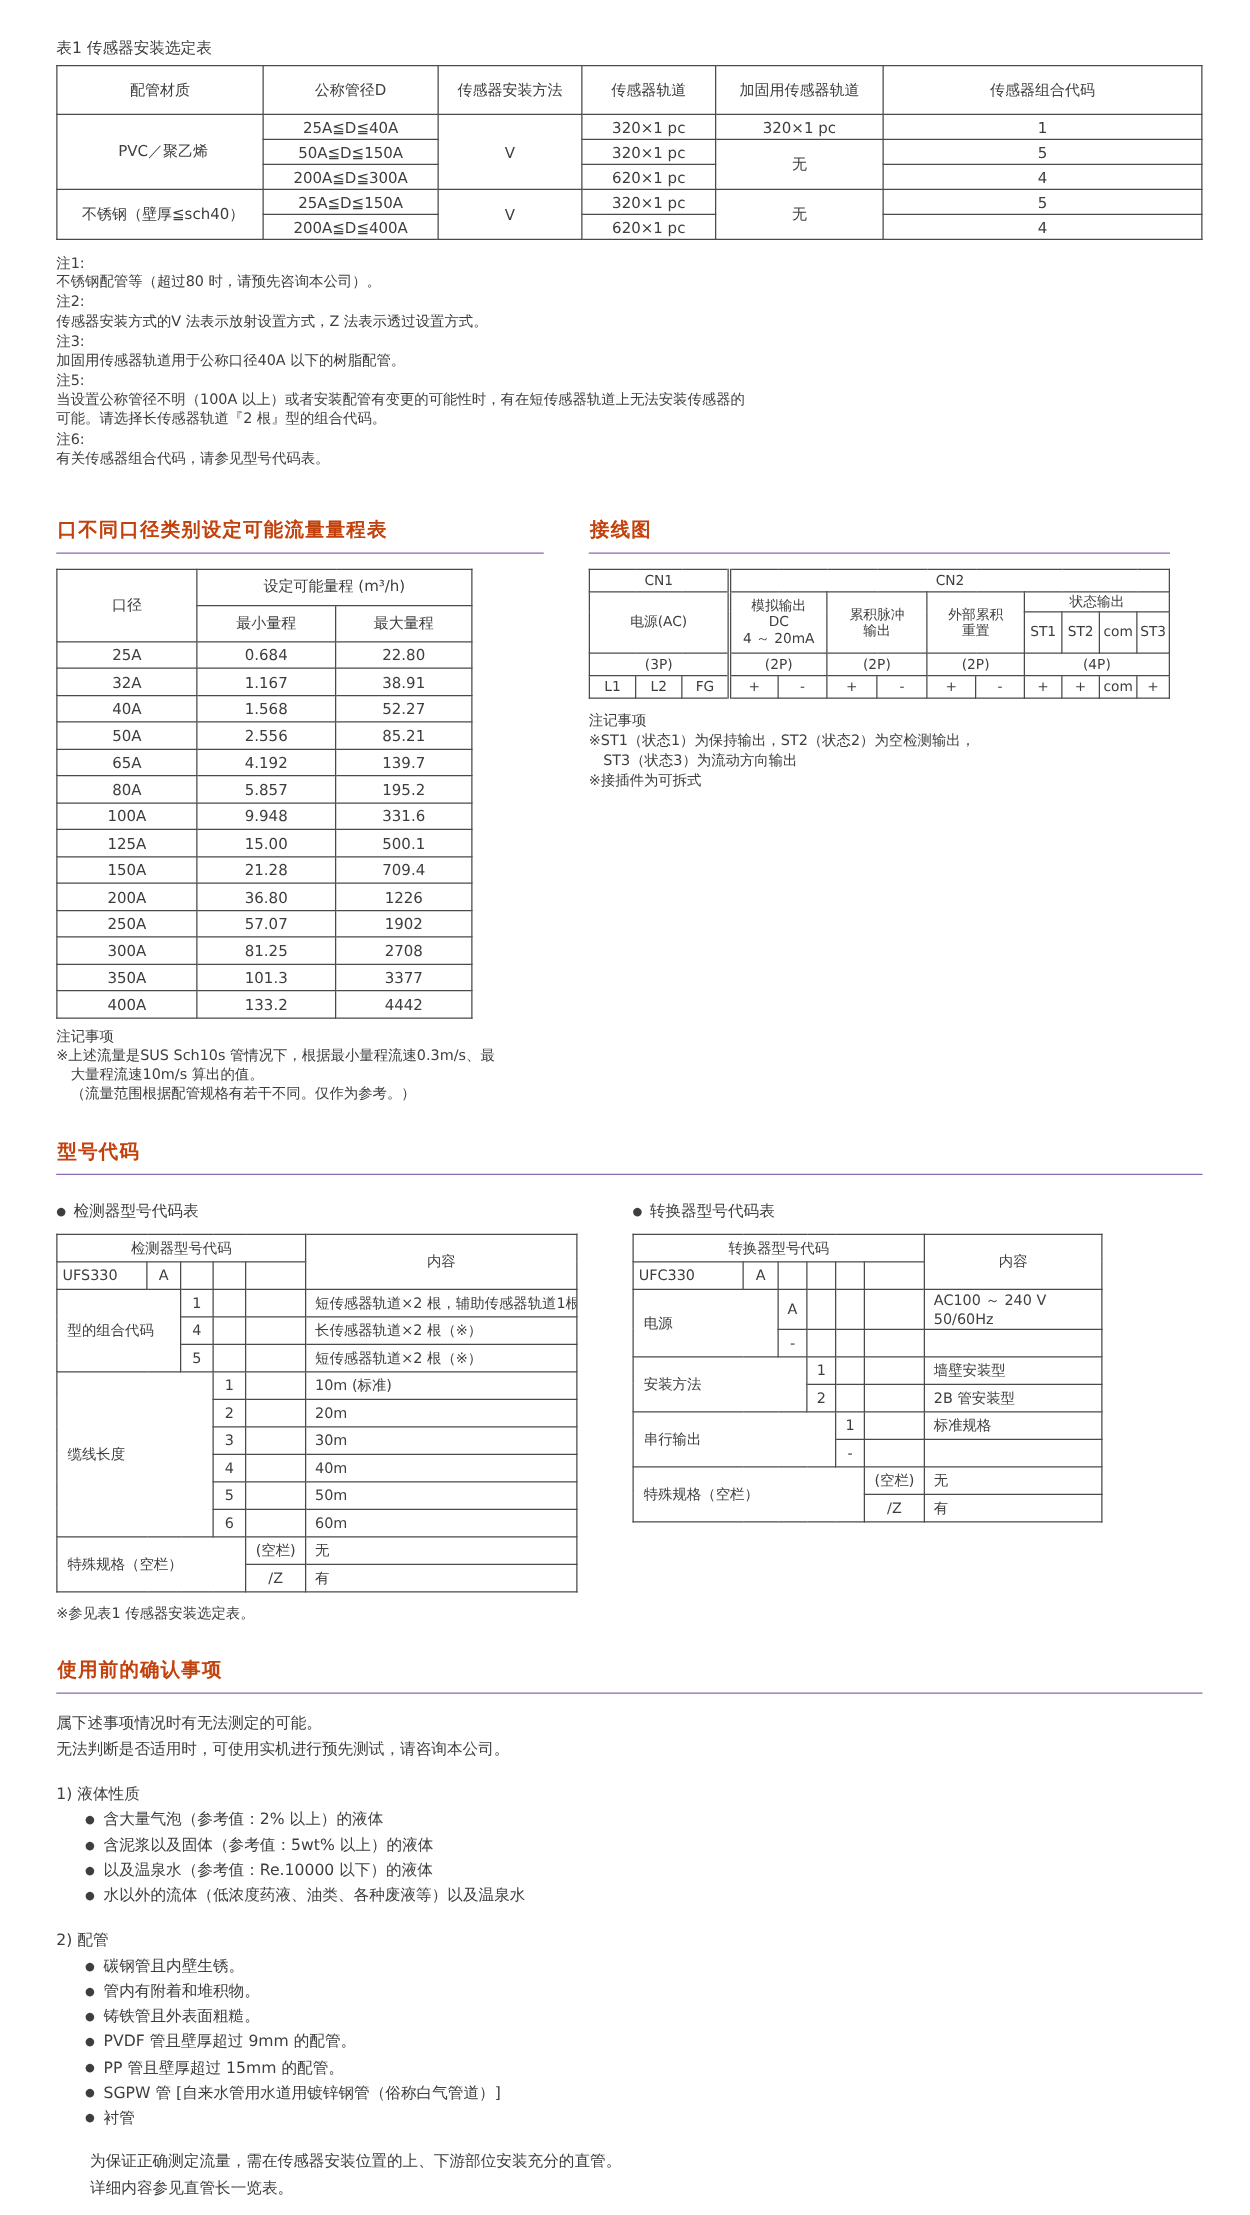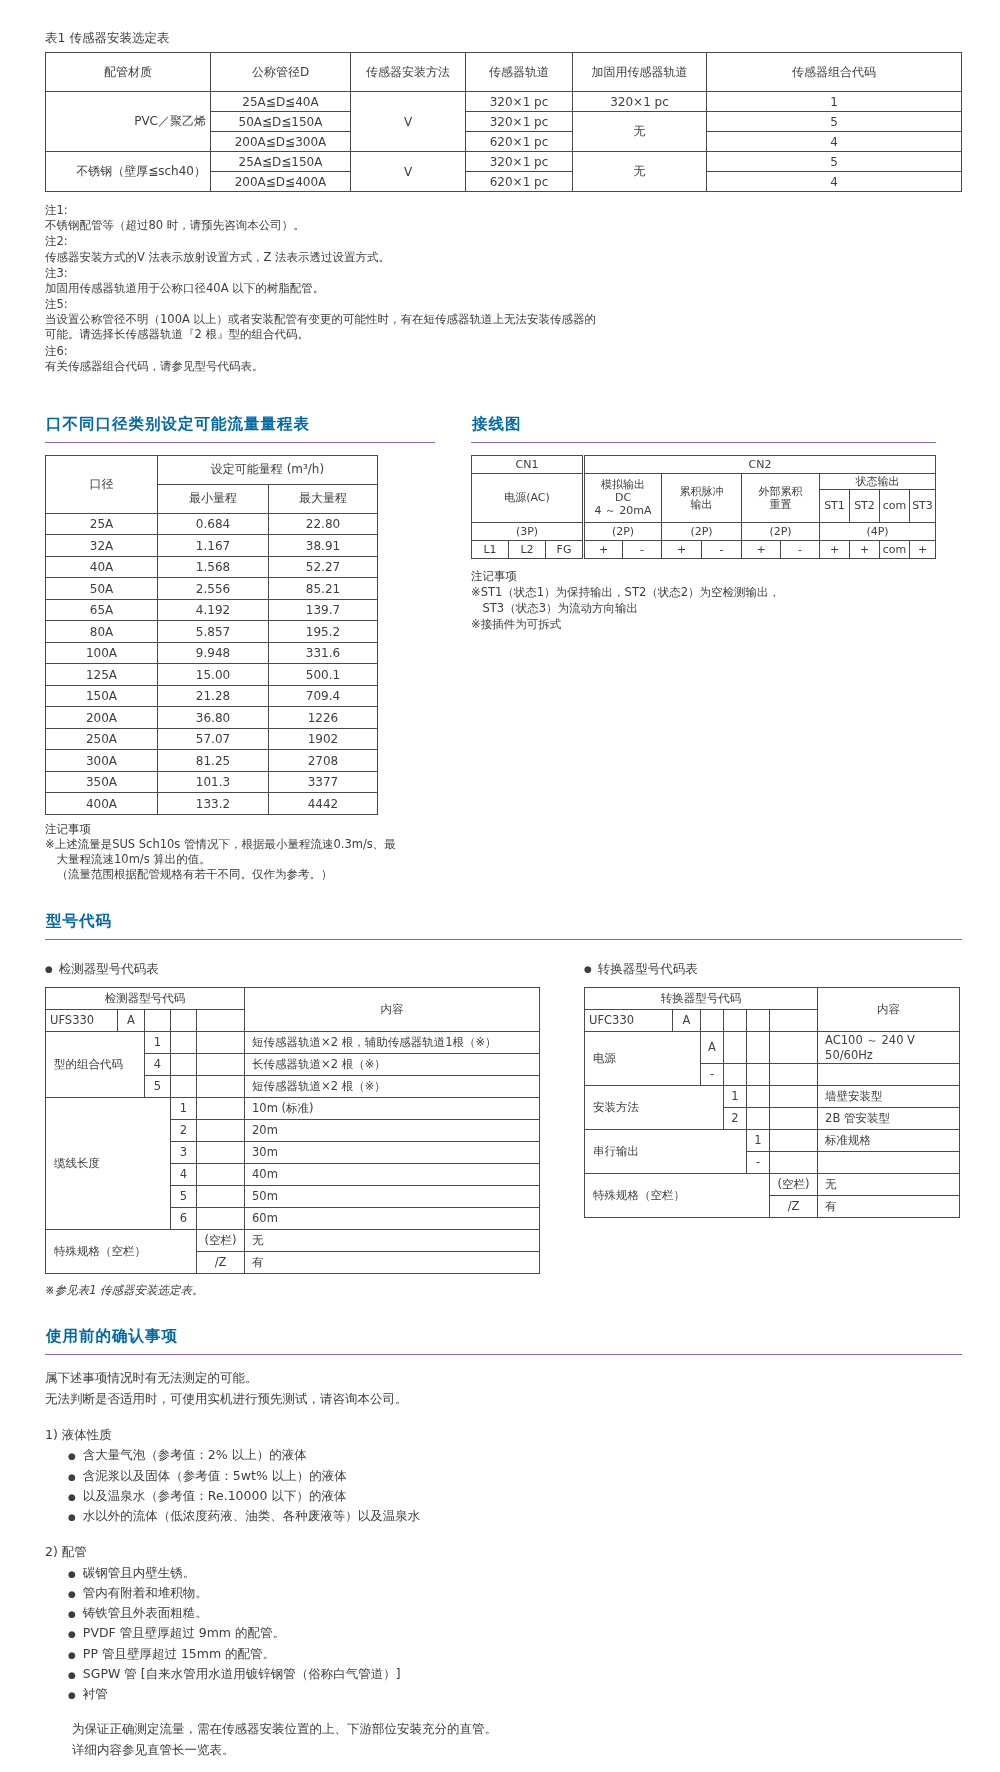--- a/index.html
+++ b/index.html
@@ -13,30 +13,30 @@
      overflow:hidden;}
   .pre{white-space:pre-line;line-height:1.2;}
   .left{text-align:left;}
   .nw{white-space:nowrap;}
 
   
   .t1-caption{font-size:12.5px;margin-bottom:5px;}
   .t1{width:917px;font-size:12px;}
   .t1 tr.hd td{height:36px;}
   .t1 td{height:17px;}
-  .t1 .mat{text-align:right;padding-left:9px;}
+  .t1 .mat{text-align:center;padding-left:9px;}
 
   
   .notes{font-size:11.5px;margin-top:11px;line-height:1.32;}
   .note-row{display:flex;margin-bottom:1px;flex-direction:column;}
   .note-label{width:36px;flex:none;}
   .note-text{white-space:pre-line;}
 
   
-  .sec{font-size:15.5px;font-weight:600;color:#0369a1;letter-spacing:1px;
+  .sec{font-size:15.5px;font-weight:600;color:#c2410c;letter-spacing:1px;
        border-bottom:1.5px solid #8a68b4;padding:0 0 7px 1px;margin:0 0 12px 0;}
 
   .two-col{display:flex;margin-top:40px;}
   .col-left{width:390px;flex:none;}
   .col-right{width:465px;flex:none;margin-left:36px;}
 
   
   .flow{width:333px;font-size:12px;}
   .flow td{height:18.5px;}
   .flow tr.h1 td{height:26px;}
@@ -46,29 +46,29 @@
   .wiring{width:465px;font-size:11px;}
   .wiring td{padding:0 2px;}
   .wiring .r1 td{height:17px;}
   .wiring .r3 td{height:32px;}
   .wiring .r4 td,.wiring .r5 td{height:17px;}
   .cn2sep{border-left:3px double #4a4a4a;}
   .wiring-notes{font-size:11.5px;line-height:1.4;margin-top:9px;}
 
   
   .model-row{display:flex;}
-  .model-left{width:495px;flex:none;}
+  .model-left{width:417px;flex:none;}
   .model-right{width:376px;flex:none;margin-left:44px;}
   .bullet-label{font-size:12.5px;margin:9px 0 9px 0;}
   .bullet-label .blt{font-size:9px;vertical-align:1px;margin-right:6px;}
   .mcode{font-size:11.5px;width:100%;}
   .mcode td{height:19px;}
   .mcode .lbl{text-align:left;padding-left:8px;}
   .mcode .desc{text-align:left;padding-left:7px;}
-  .footnote{font-size:11.5px;margin-top:9px;font-style:italic;}
+  .footnote{font-size:11.5px;margin-top:9px;}
 
   
   .body-text{font-size:12.5px;line-height:1.7;}
   .grp{margin-top:15px;}
   .grp-h{font-size:12.5px;line-height:1.7;}
   .bullet-row{display:flex;margin-left:23px;line-height:1.62;font-size:12.5px;}
   .bullet-row .blt{font-size:9px;flex:none;margin:4px 7px 0 0;}
   .plain-row{margin-left:27px;line-height:1.62;font-size:12.5px;}
   .sp28{margin-top:28px;}
   .sp34{margin-top:34px;}

